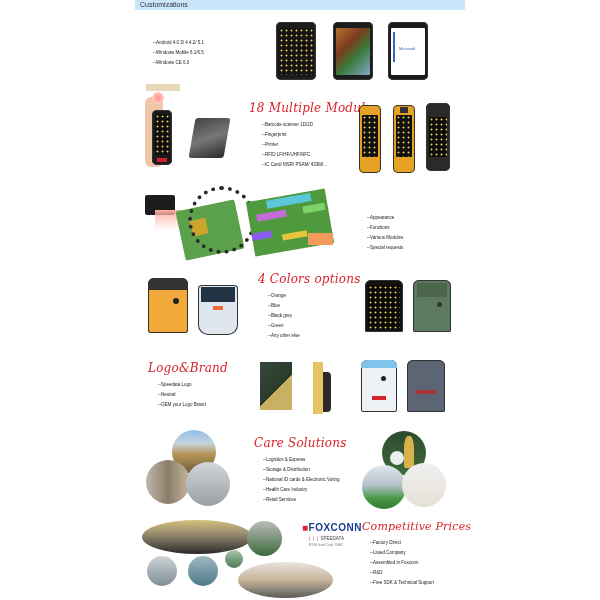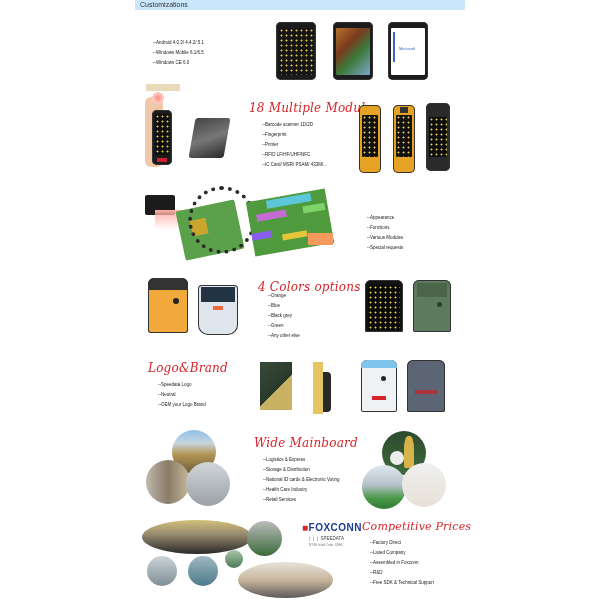--- a/index.html
+++ b/index.html
@@ -97,21 +97,21 @@
 
   <div class="phone" style="left:18px; top:278px; width:40px; height:55px; background:#f2a93b; border-radius:6px 6px 3px 3px;">
     <div class="abs" style="left:0; top:0; right:0; height:12px; background:#333; border-radius:6px 6px 0 0;"></div>
     <div class="abs" style="left:25px; top:20px; width:6px; height:6px; border-radius:50%; background:#222;"></div>
   </div>
   <div class="phone" style="left:68px; top:285px; width:40px; height:50px; background:#dfe6ee; border-radius:4px 4px 10px 10px;">
     <div class="abs" style="left:3px; top:2px; right:3px; height:15px; background:#234;"></div>
     <div class="abs" style="left:15px; top:21px; width:10px; height:4px; background:#f06b3a;"></div>
   </div>
 
-  <div class="title" style="left:128px; top:272px;margin-top:8px;">4 Colors options</div>
+  <div class="title" style="left:128px; top:272px;">4 Colors options</div>
   <div class="bullets" style="left:138px; top:291px;">
     <div>--Orange</div>
     <div>--Blue</div>
     <div>--Black grey</div>
     <div>--Green</div>
     <div>--Any other else</div>
   </div>
   <div class="phone" style="left:235px; top:280px; width:38px; height:52px; background:#111; border-radius:6px 6px 2px 2px;">
     <div class="scr dots" style="background-color:#0a0a0a; top:5px; bottom:3px;"></div>
   </div>
@@ -135,21 +135,21 @@
     <div class="abs" style="left:11px; top:36px; width:14px; height:4px; background:#d8232a;"></div>
   </div>
   <div class="phone" style="left:277px; top:360px; width:38px; height:52px; background:#5b6573; border-radius:6px 6px 2px 2px;">
     <div class="abs" style="left:8px; top:30px; width:22px; height:4px; background:#a8333a;"></div>
   </div>
 
   <div class="circle" style="left:42px; top:430px; width:44px; height:44px; background:linear-gradient(#8fbfe8 0%,#c7d4dc 30%,#b59657 55%,#6b5a3a 100%);"></div>
   <div class="circle" style="left:16px; top:460px; width:44px; height:44px; background:linear-gradient(90deg,#bfb8ad,#8a7c68,#c7b89b);"></div>
   <div class="circle" style="left:56px; top:462px; width:44px; height:44px; background:linear-gradient(#d2d6da,#9aa0a6);"></div>
 
-  <div class="title" style="left:124px; top:436px;">Wide Mainboard</div>
+  <div class="title" style="left:124px; top:436px;">Care Solutions</div>
   <div class="bullets" style="left:133px; top:455px;">
     <div>--Logistics &amp; Express</div>
     <div>--Storage &amp; Distribution</div>
     <div>--National ID cards &amp; Electronic Voting</div>
     <div>--Health Care Industry</div>
     <div>--Retail Services</div>
   </div>
   <div class="circle" style="left:252px; top:431px; width:44px; height:44px; background:linear-gradient(#2e4a2e,#3d6b3a);">
     <div class="abs" style="left:22px; top:5px; width:10px; height:32px; background:#d8b24a; border-radius:40% 40% 10% 10%;"></div>
     <div class="abs" style="left:8px; top:20px; width:14px; height:14px; border-radius:50%; background:#eee;"></div>

